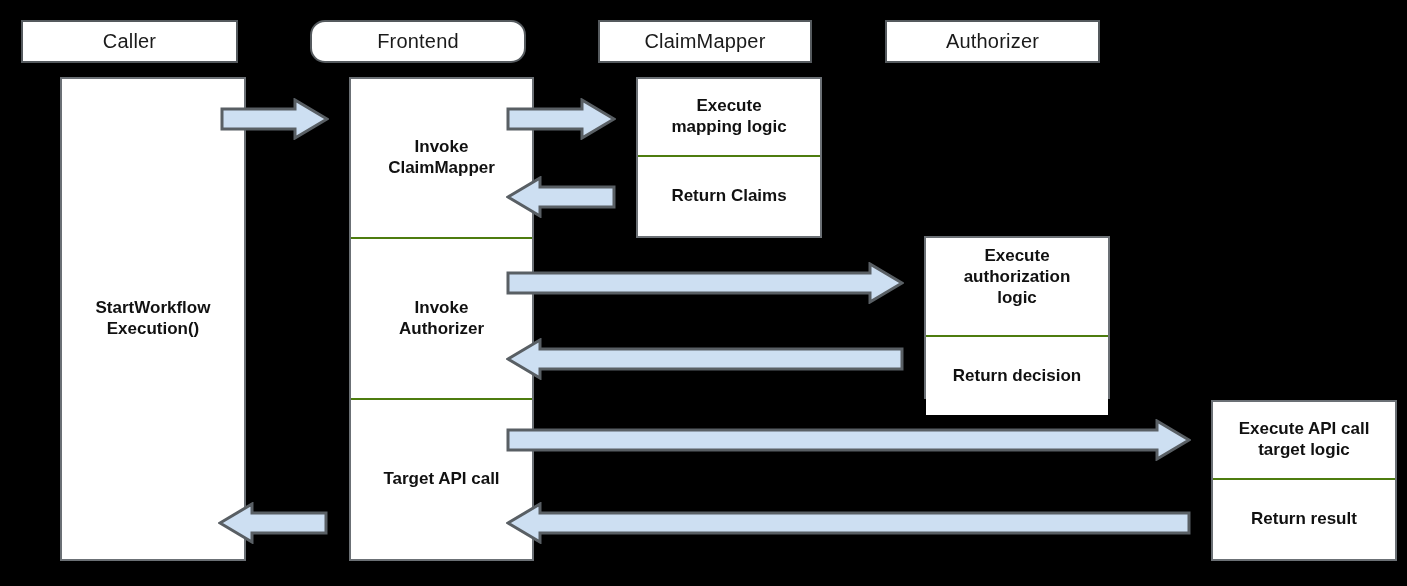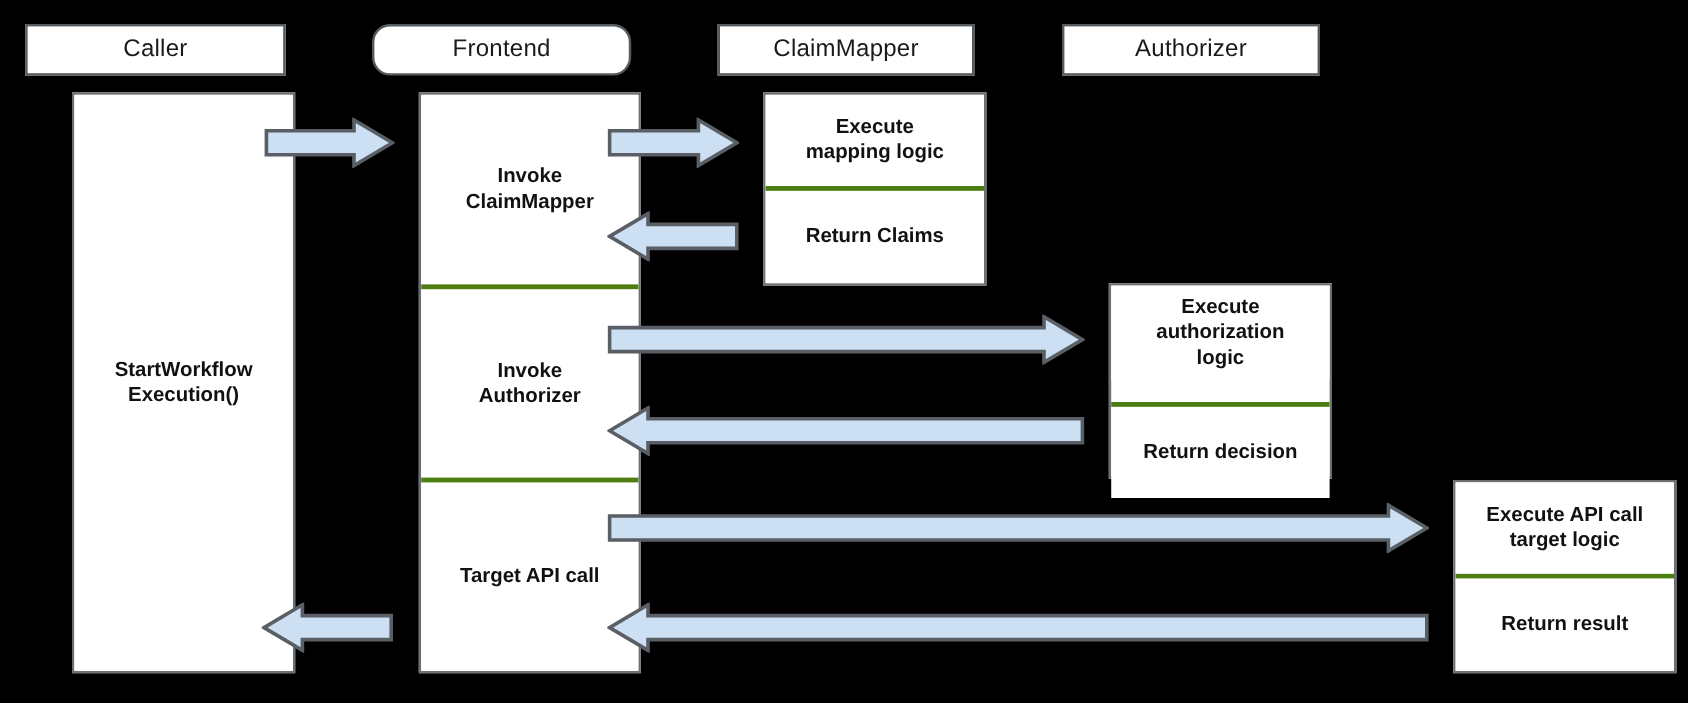--- a/index.html
+++ b/index.html
@@ -16,21 +16,21 @@
     position:absolute;background:#ffffff;border:2px solid #6b7075;
     box-sizing:border-box;
     margin-left:24px;
   }
   .act-seg{
     position:absolute;left:0;right:0;background:#ffffff;
     display:flex;align-items:center;justify-content:center;text-align:center;
     color:#111111;font-size:17px;font-weight:700;line-height:1.22;
     box-sizing:border-box;padding:0 6px;
   }
-  .act-seg.divider-top{border-top:4px solid #4d7c0f;}
+  .act-seg.divider-top{border-top:2px solid #4d7c0f;}
   .arrow{position:absolute;}
   .arrow svg{display:block;width:100%;height:100%;}
 </style>
 </head>
 <body>
 
 <div id="stage">
 
   <div class="lifeline-header" style="left:21px;top:20px;width:217px;height:43px;">
     <span>Caller</span>

